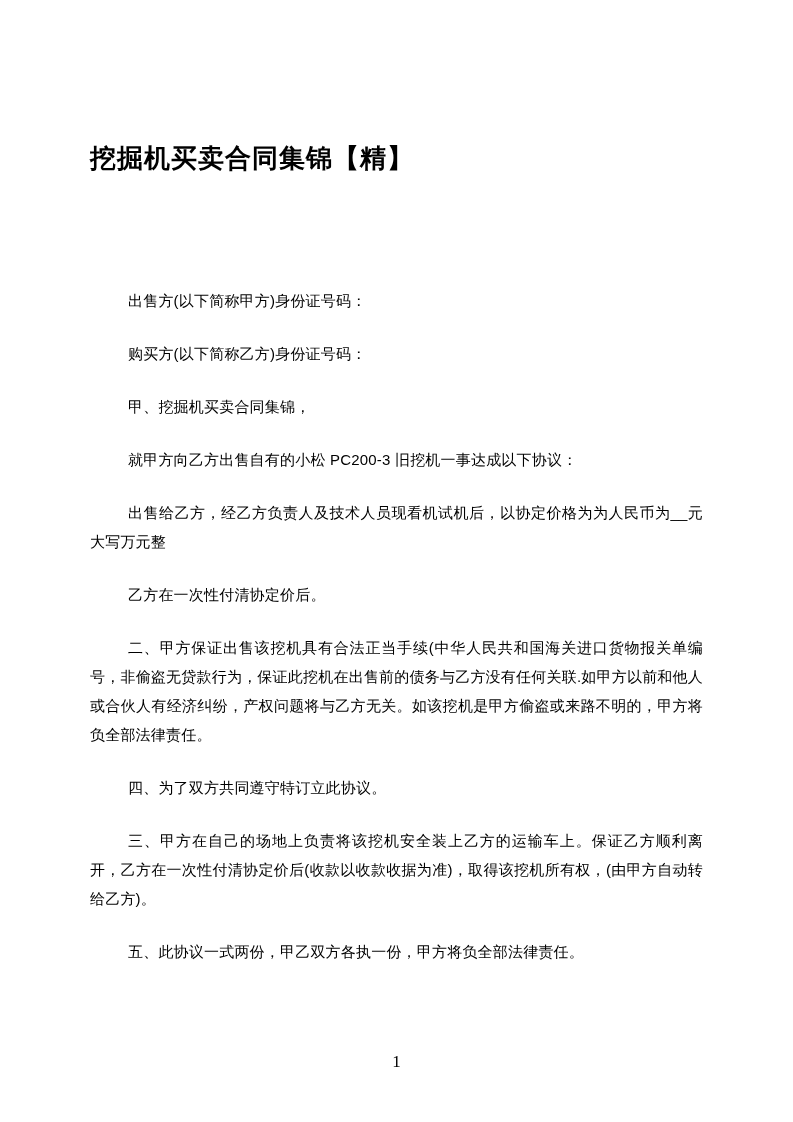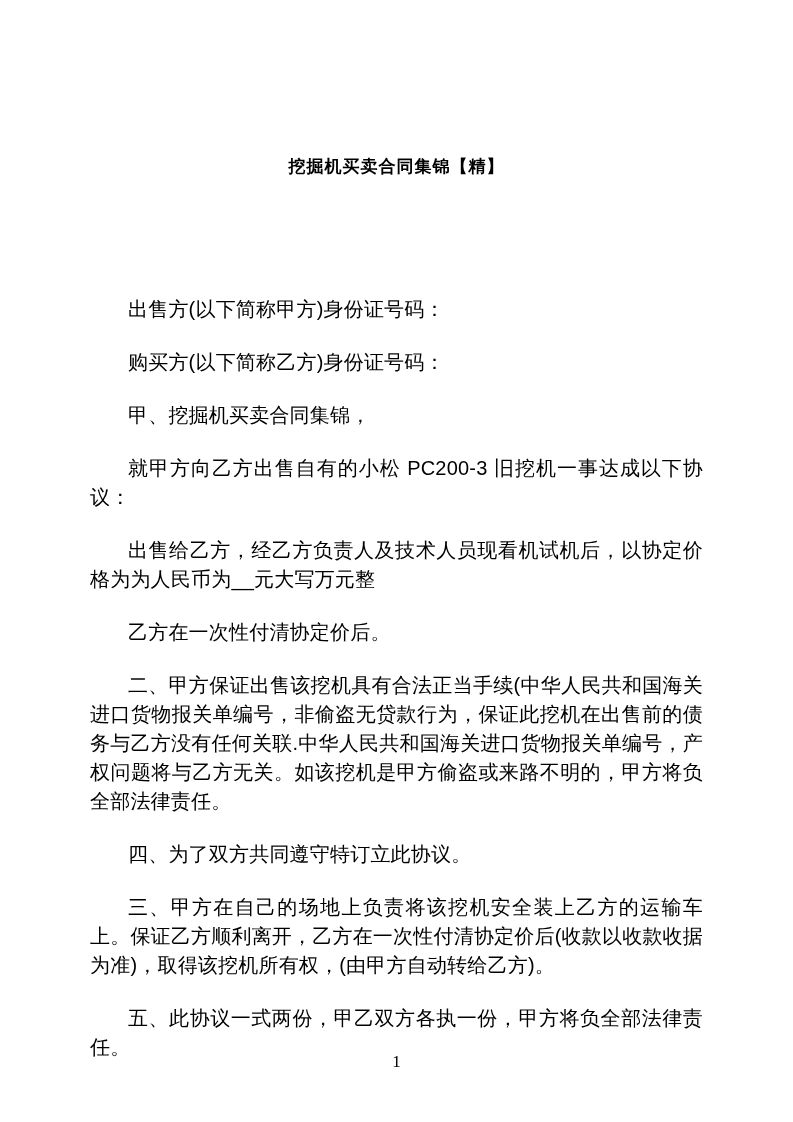--- a/index.html
+++ b/index.html
@@ -13,29 +13,29 @@
     height: 1122px;
     margin: 0 auto;
     background: #ffffff;
     color: #000000;
     font-family: "Liberation Sans", "DejaVu Sans", sans-serif;
     box-sizing: border-box;
     padding: 140px 90px 0 90px;
     overflow: hidden;
   }
   .doc-title {
-    font-size: 17px;
+    font-size: 26px;
     font-weight: 700;
     line-height: 36px;
-    text-align: center;
+    text-align: left;
     letter-spacing: 1px;
-    margin: 9px 0 110px 0;
+    margin: 0 0 110px 0;
   }
   .para {
-    font-size: 20px;
+    font-size: 15px;
     line-height: 29px;
     text-indent: 38px;
     text-align: justify;
     letter-spacing: 0.2px;
     margin: 0 0 24px 0;
     word-break: break-all;
   }
   .page-number {
     position: absolute;
     left: 0;
@@ -53,20 +53,20 @@
 <div class="page">
 
   <h1 class="doc-title">挖掘机买卖合同集锦【精】</h1>
 
   <p class="para">出售方(以下简称甲方)身份证号码：</p>
   <p class="para">购买方(以下简称乙方)身份证号码：</p>
   <p class="para">甲、挖掘机买卖合同集锦，</p>
   <p class="para">就甲方向乙方出售自有的小松 PC200-3 旧挖机一事达成以下协议：</p>
   <p class="para">出售给乙方，经乙方负责人及技术人员现看机试机后，以协定价格为为人民币为__元大写万元整</p>
   <p class="para">乙方在一次性付清协定价后。</p>
-  <p class="para">二、甲方保证出售该挖机具有合法正当手续(中华人民共和国海关进口货物报关单编号，非偷盗无贷款行为，保证此挖机在出售前的债务与乙方没有任何关联.中华人民共和国海关进口货物报关单编号，产权问题将与乙方无关。如该挖机是甲方偷盗或来路不明的，甲方将负全部法律责任。</p>
+  <p class="para">二、甲方保证出售该挖机具有合法正当手续(中华人民共和国海关进口货物报关单编号，非偷盗无贷款行为，保证此挖机在出售前的债务与乙方没有任何关联.如甲方以前和他人或合伙人有经济纠纷，产权问题将与乙方无关。如该挖机是甲方偷盗或来路不明的，甲方将负全部法律责任。</p>
   <p class="para">四、为了双方共同遵守特订立此协议。</p>
   <p class="para">三、甲方在自己的场地上负责将该挖机安全装上乙方的运输车上。保证乙方顺利离开，乙方在一次性付清协定价后(收款以收款收据为准)，取得该挖机所有权，(由甲方自动转给乙方)。</p>
   <p class="para">五、此协议一式两份，甲乙双方各执一份，甲方将负全部法律责任。</p>
 
   <div class="page-number">1</div>
 
 </div>
 
 </body></html>

